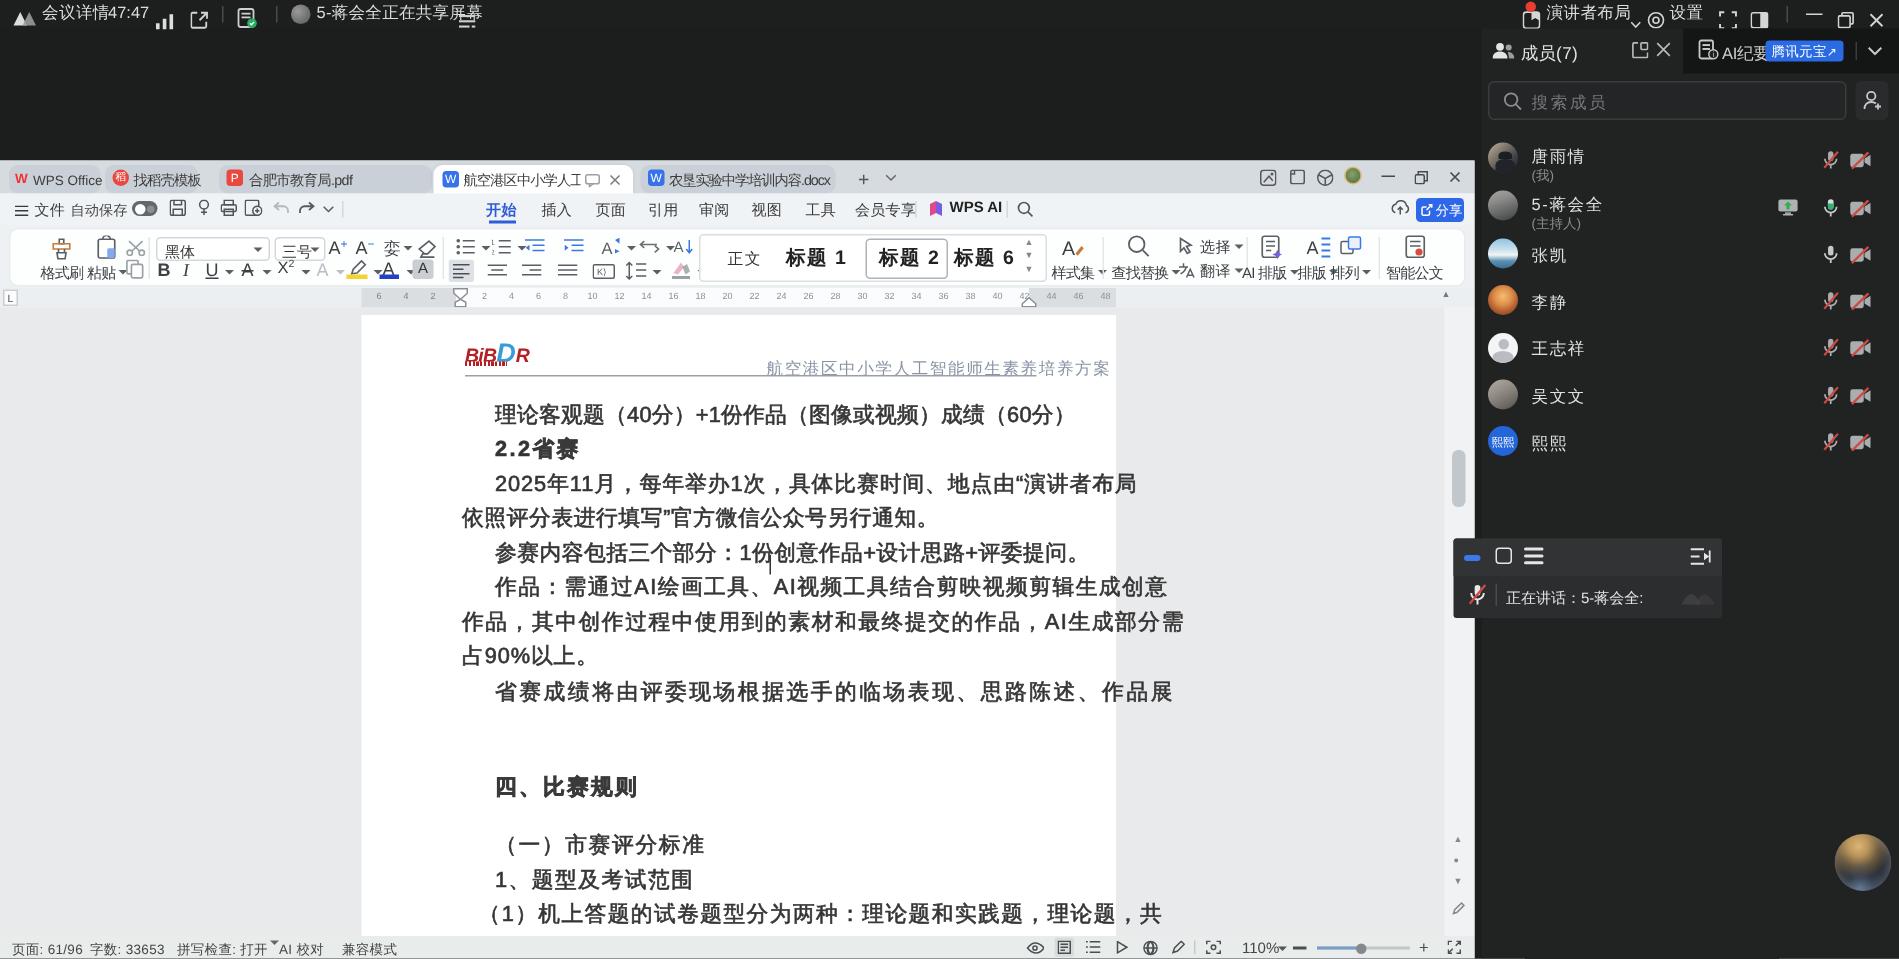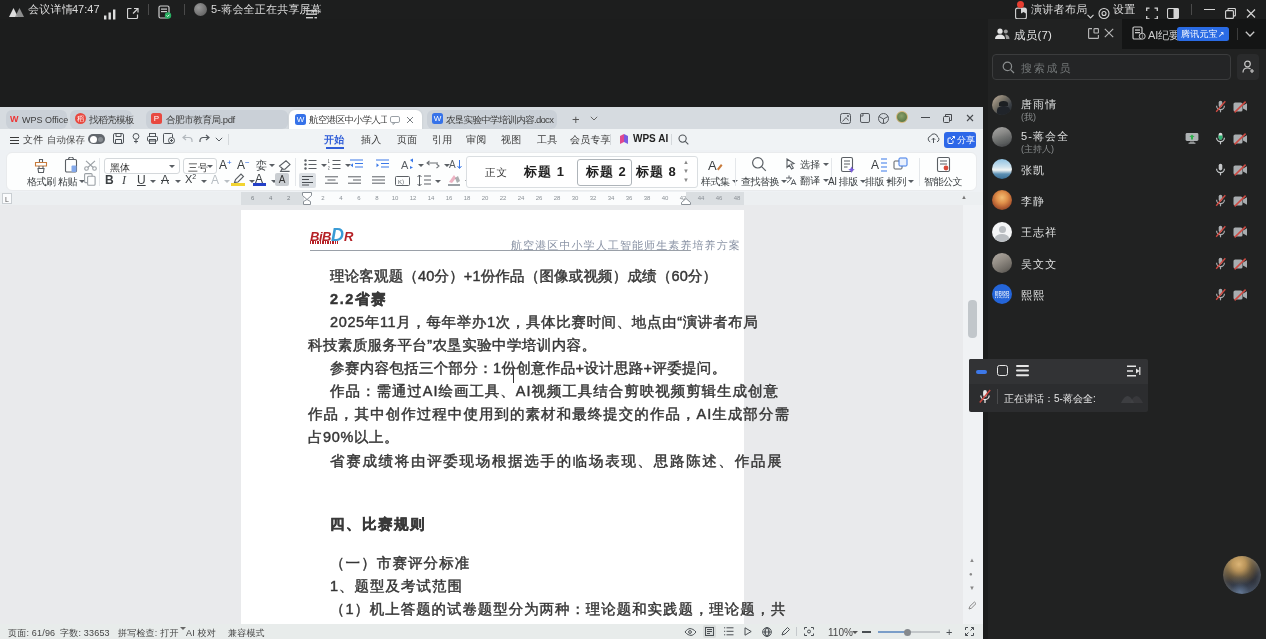--- a/index.html
+++ b/index.html
@@ -526,21 +526,21 @@
               <rect x=".5" y=".5" width="12" height="12"></rect>
               <path d="M6.5.5v12M.5 6.5h12" stroke="#5a5f64"></path>
             </svg>
             <span class="dd" style="left:481px;top:27px"></span>
       </div>
       <div style="position:absolute;left:459px;top:3px;width:232px;height:32px;border:1px solid #dadee1;border-radius:3px;background:#fff">
         <span style="position:absolute;left:18px;top:9px;font-size:10.5px;color:#333;letter-spacing:1px">正文</span>
         <span style="position:absolute;left:57px;top:6px;font-size:13px;color:#222;font-weight:bold;letter-spacing:1px">标题 <span style="font-weight:bold">1</span></span>
         <div style="position:absolute;left:110px;top:2px;width:55px;height:27px;border:1.5px solid #aeb4b9;border-radius:3px"></div>
         <span style="position:absolute;left:119px;top:6px;font-size:13px;color:#222;font-weight:bold;letter-spacing:1px">标题 2</span>
-        <span style="position:absolute;left:169px;top:6px;font-size:13px;color:#222;font-weight:bold;letter-spacing:1px">标题 8</span>
+        <span style="position:absolute;left:169px;top:6px;font-size:13px;color:#222;font-weight:bold;letter-spacing:1px">标题 6</span>
         <span style="position:absolute;left:216px;top:2px;font-size:6px;color:#888">▲</span>
         <span style="position:absolute;left:216px;top:11px;font-size:6px;color:#888">▼</span>
         <span style="position:absolute;left:216px;top:20px;font-size:6px;color:#888">▼</span>
       </div>
       <svg style="position:absolute;left:700px;top:4px" width="17" height="17" viewBox="0 0 17 17">
             <text x="1" y="13" font-size="13" fill="#3c4043" font-family="Liberation Serif">A</text>
             <path d="M10 12l4-5 1.5 1.5-4 5z" fill="#c87a3a"></path>
           </svg>
       <div class="rlbl" style="left:694px;top:22px">样式集<span class="dd"></span></div>
       <div class="vdiv" style="left:728px"></div>
@@ -628,30 +628,30 @@
     </div>
     <div id="wdoc">
         <div id="page">
       <div style="position:absolute;left:69px;top:15px;font-size:13px;font-weight:bold;font-style:italic;white-space:nowrap"><span style="color:#b52025;letter-spacing:-.5px">BiB</span><span style="color:#3a9bd5;font-size:18px">D</span><span style="color:#b52025">R</span></div>
       <div style="position:absolute;left:69px;top:31px;width:28px;height:3px;background:repeating-linear-gradient(90deg,#b52025 0 1.5px,#fff 1.5px 2.5px)"></div>
       <div style="position:absolute;left:270px;top:28px;font-size:11px;letter-spacing:1.1px;color:#8a93a5;white-space:nowrap">航空港区中小学人工智能师生素养培养方案</div>
       <div style="position:absolute;left:69px;top:40px;width:381px;height:1px;background:#9aa0a8"></div>
       <div class="dl" style="left:89px;top:57px;letter-spacing:.17px">理论客观题（40分）+1份作品（图像或视频）成绩（60分）</div>
       <div class="dl" style="left:89px;top:80px;font-weight:bold;letter-spacing:1.6px">2.2省赛</div>
       <div class="dl" style="left:89px;top:103px;letter-spacing:.63px">2025年11月，每年举办1次，具体比赛时间、地点由“演讲者布局</div>
-      <div class="dl" style="left:67px;top:126px;letter-spacing:.40px">科技素质服务平台”农垦实验中学培训内容。</div>
+      <div class="dl" style="left:67px;top:126px;letter-spacing:.40px">依照评分表进行填写”官方微信公众号另行通知。</div>
       <div class="dl" style="left:89px;top:149px;letter-spacing:.32px">参赛内容包括三个部分：1份创意作品+设计思路+评委提问。</div>
       <div class="dl" style="left:89px;top:172px;letter-spacing:.97px">作品：需通过AI绘画工具、AI视频工具结合剪映视频剪辑生成创意</div>
       <div class="dl" style="left:67px;top:195px;letter-spacing:1.04px">作品，其中创作过程中使用到的素材和最终提交的作品，AI生成部分需</div>
       <div class="dl" style="left:67px;top:218px;letter-spacing:.6px">占90%以上。</div>
       <div class="dl" style="left:89px;top:242px;letter-spacing:1.69px">省赛成绩将由评委现场根据选手的临场表现、思路陈述、作品展</div>
       <div class="dl" style="left:89px;top:305px;font-weight:bold;letter-spacing:1.5px">四、比赛规则</div>
       <div class="dl" style="left:89px;top:344px;letter-spacing:1.1px">（一）市赛评分标准</div>
       <div class="dl" style="left:89px;top:367px;letter-spacing:.98px">1、题型及考试范围</div>
-      <div class="dl" style="left:89px;top:390px;letter-spacing:.93px">（1）机上答题的试卷题型分为两种：理论题和实践题，理论题，共</div>
+      <div class="dl" style="left:78px;top:390px;letter-spacing:.93px">（1）机上答题的试卷题型分为两种：理论题和实践题，理论题，共</div>
       <div style="position:absolute;left:272px;top:160px;width:1px;height:13px;background:#333"></div>
     </div>
       </div>
     <div id="wscroll">
       <div style="position:absolute;left:5px;top:95px;width:9px;height:38px;border-radius:4px;background:#c2c7cb"></div>
       <span style="position:absolute;left:6px;top:352px;font-size:6px;color:#888">▲</span>
       <span style="position:absolute;left:6px;top:366px;font-size:6px;color:#888">●</span>
       <span style="position:absolute;left:6px;top:380px;font-size:6px;color:#888">▼</span>
       <svg style="position:absolute;left:5px;top:396px" width="9" height="9" viewBox="0 0 9 9" fill="none" stroke="#888" stroke-width="1">
           <path d="M1 8l.8-2.6L6.4 1 8 2.6 3.4 7.2z"></path>

